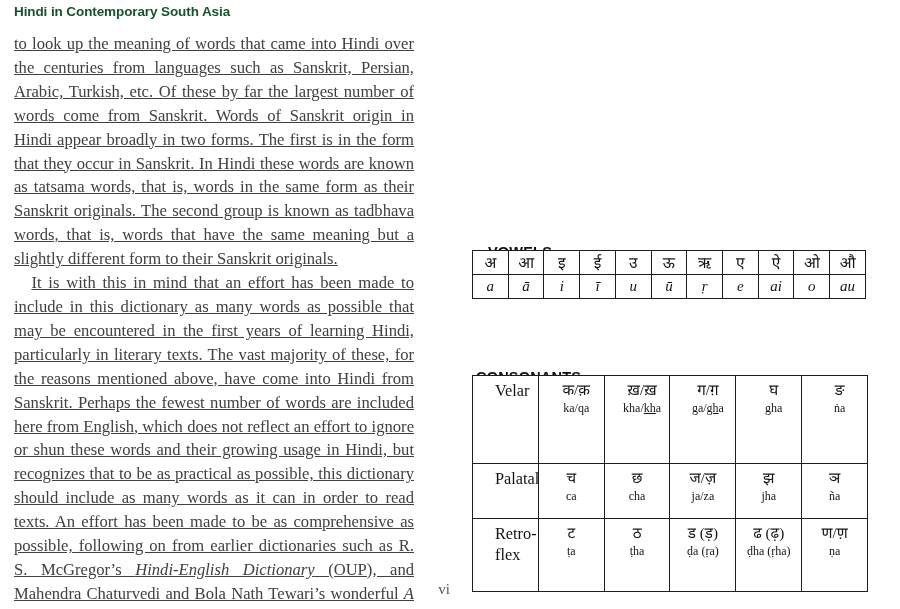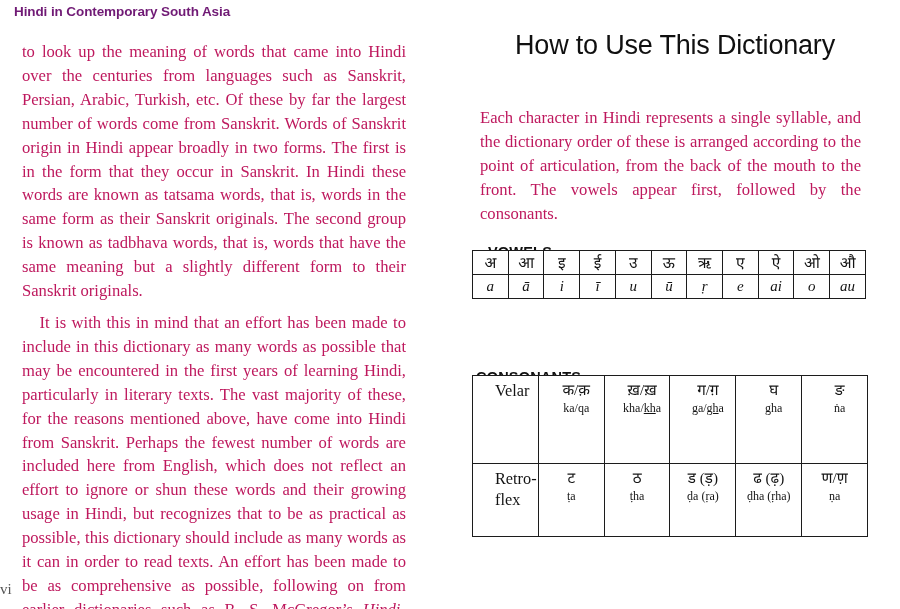--- a/index.html
+++ b/index.html
@@ -35,40 +35,41 @@
   }
 
   .running-head {
     position: absolute;
     left: 14px;
     top: 4px;
     font-family: "Liberation Sans", "DejaVu Sans", sans-serif;
     font-weight: bold;
     font-size: 13.5px;
     letter-spacing: -0.1px;
-    color: #701a75;
+    color: #14532d;
     white-space: nowrap;
   }
 
   .body-col-left {
     position: absolute;
     left: 14px;
     top: 32px;
     width: 400px;
   }
 
   .bodytext {
     font-family: "Liberation Serif", "DejaVu Serif", serif;
     font-size: 16.6px;
     line-height: 23.9px;
     text-align: justify;
     text-justify: inter-word;
-    margin: 8px;
-    color: #be185d;
+    margin: 0;
+    color: #404040;
     hyphens: none;
+    text-decoration: underline;
   }
   .bodytext + .bodytext {
     text-indent: 1.05em;
   }
 
   .bodytext i, .bodytext em {
     font-style: italic;
   }
 
   
@@ -203,21 +204,21 @@
   u.underl { text-decoration: underline; }
 
   
   .folio {
     position: absolute;
     bottom: 11px;
     font-family: "Liberation Serif", "DejaVu Serif", serif;
     font-size: 15px;
     color: #555;
   }
-  .folio-left  { left: 0; width: 450px; text-align: left; }
+  .folio-left  { left: 0; width: 450px; text-align: right; }
 </style>
 </head>
 <body>
 
 <div class="spread">
 
   <div class="page-left">
 
     <div class="running-head">Hindi in Contemporary South Asia</div>
 
@@ -225,25 +226,21 @@
       <p class="bodytext">to look up the meaning of words that came into Hindi over the centuries from languages such as Sanskrit, Persian, Arabic, Turkish, etc. Of these by far the largest number of words come from Sanskrit. Words of Sanskrit origin in Hindi appear broadly in two forms. The first is in the form that they occur in Sanskrit. In Hindi these words are known as tatsama words, that is, words in the same form as their Sanskrit originals. The second group is known as tadbhava words, that is, words that have the same meaning but a slightly different form to their Sanskrit originals.</p>
 
       <p class="bodytext"><span>It is with this in mind that an effort has been made to include in this dictionary as many words as possible that may be encountered in the first years of learning Hindi, particularly in literary texts. The vast majority of these, for the reasons mentioned above, have come into Hindi from Sanskrit. Perhaps the fewest number of words are included here from English, which does not reflect an effort to ignore or shun these words and their growing usage in Hindi, but recognizes that to be as practical as possible, this dictionary should include as many words as it can in order to read texts. An effort has been made to be as comprehensive as possible, following on from earlier dictionaries such as R. S. McGregor’s </span><i>Hindi-English Dictionary</i><span> (OUP), and Mahendra Chaturvedi and Bola Nath Tewari’s wonderful </span><i>A Practical Hindi-English Dictionary</i><span> (National Publishing House, Delhi).</span></p>
     </div>
 
     <div class="folio folio-left">vi</div>
   </div>
 
   <div class="page-right">
 
-    <h1 class="chapter-title">How to Use This Dictionary</h1>
-
-    <div class="intro-para">
-      <p class="bodytext">Each character in Hindi represents a single syllable, and the dictionary order of these is arranged according to the point of articulation, from the back of the mouth to the front. The vowels appear first, followed by the consonants.</p>
-    </div>
+
 
     <div class="section-label vowels-label">VOWELS</div>
 
     <div class="section-label consonants-label">CONSONANTS</div>
 
   </div>
 
   <table class="devtable vowels-table">
     <tbody>
       <tr id="vowels-row-dev">
@@ -293,20 +290,43 @@
           </td>
           <td class="cell">
             <span class="dev">घ</span>
             <span class="rom">gha</span>
           </td>
           <td class="cell">
             <span class="dev">ङ</span>
             <span class="rom">ṅa</span>
           </td>
         </tr>
+        <tr class="row-palatal">
+          <td class="rowhead">Palatal</td>
+          <td class="cell">
+            <span class="dev">च</span>
+            <span class="rom">ca</span>
+          </td>
+          <td class="cell">
+            <span class="dev">छ</span>
+            <span class="rom">cha</span>
+          </td>
+          <td class="cell">
+            <span class="dev">ज/ज़</span>
+            <span class="rom">ja/za</span>
+          </td>
+          <td class="cell">
+            <span class="dev">झ</span>
+            <span class="rom">jha</span>
+          </td>
+          <td class="cell">
+            <span class="dev">ञ</span>
+            <span class="rom">ña</span>
+          </td>
+        </tr>
         <tr class="row-retroflex">
           <td class="rowhead">Retro-<br>flex</td>
           <td class="cell">
             <span class="dev">ट</span>
             <span class="rom">ṭa</span>
           </td>
           <td class="cell">
             <span class="dev">ठ</span>
             <span class="rom">ṭha</span>
           </td>

